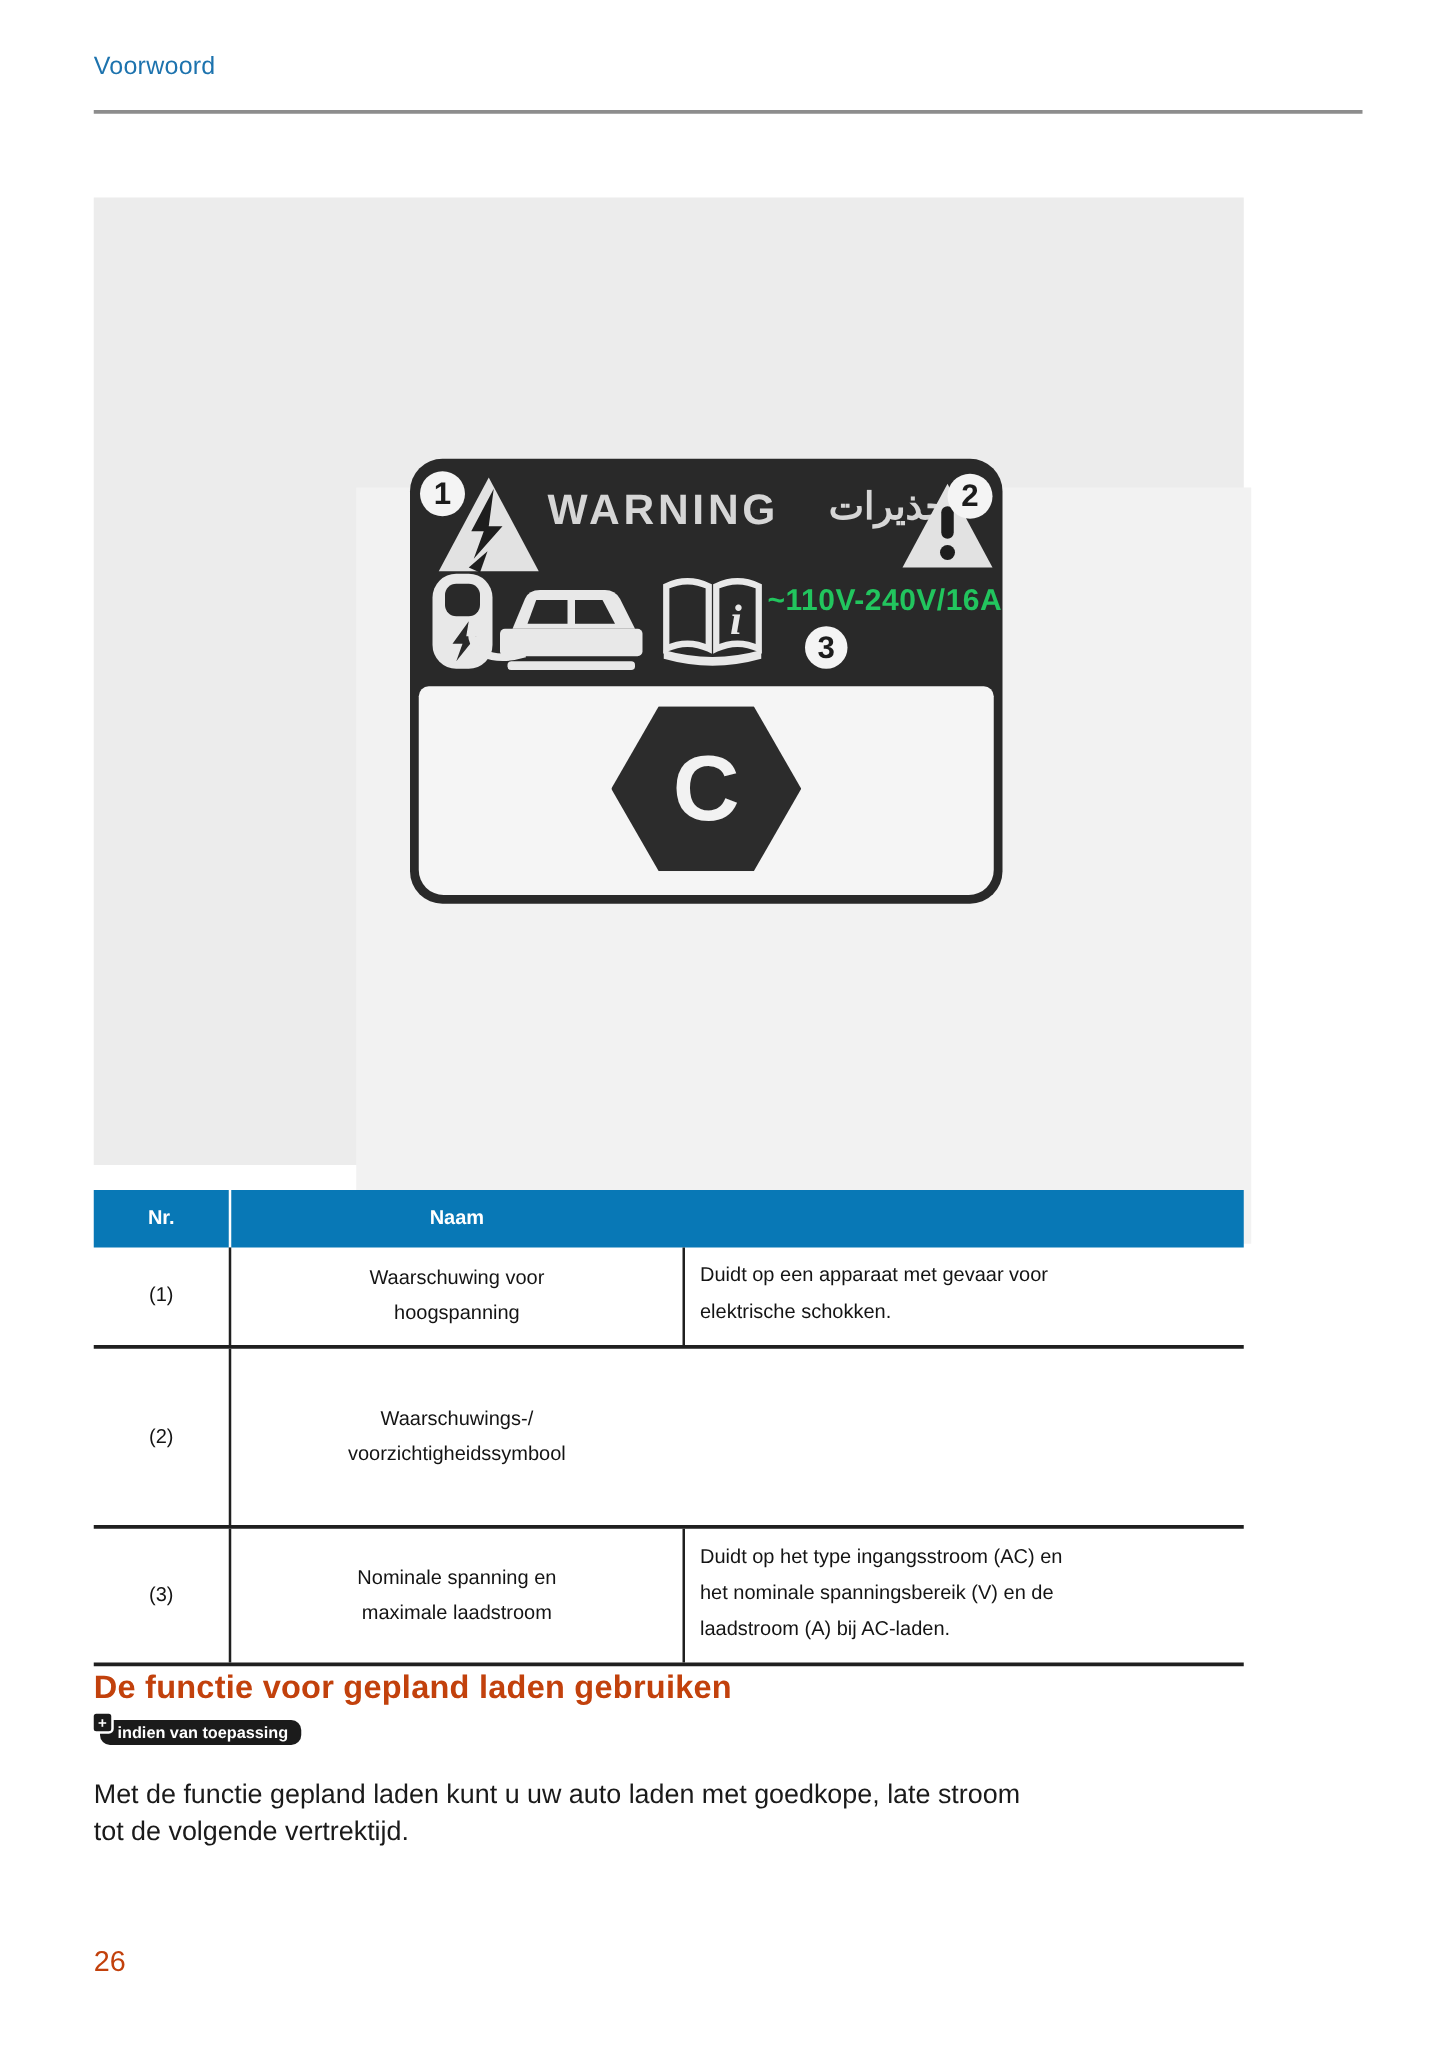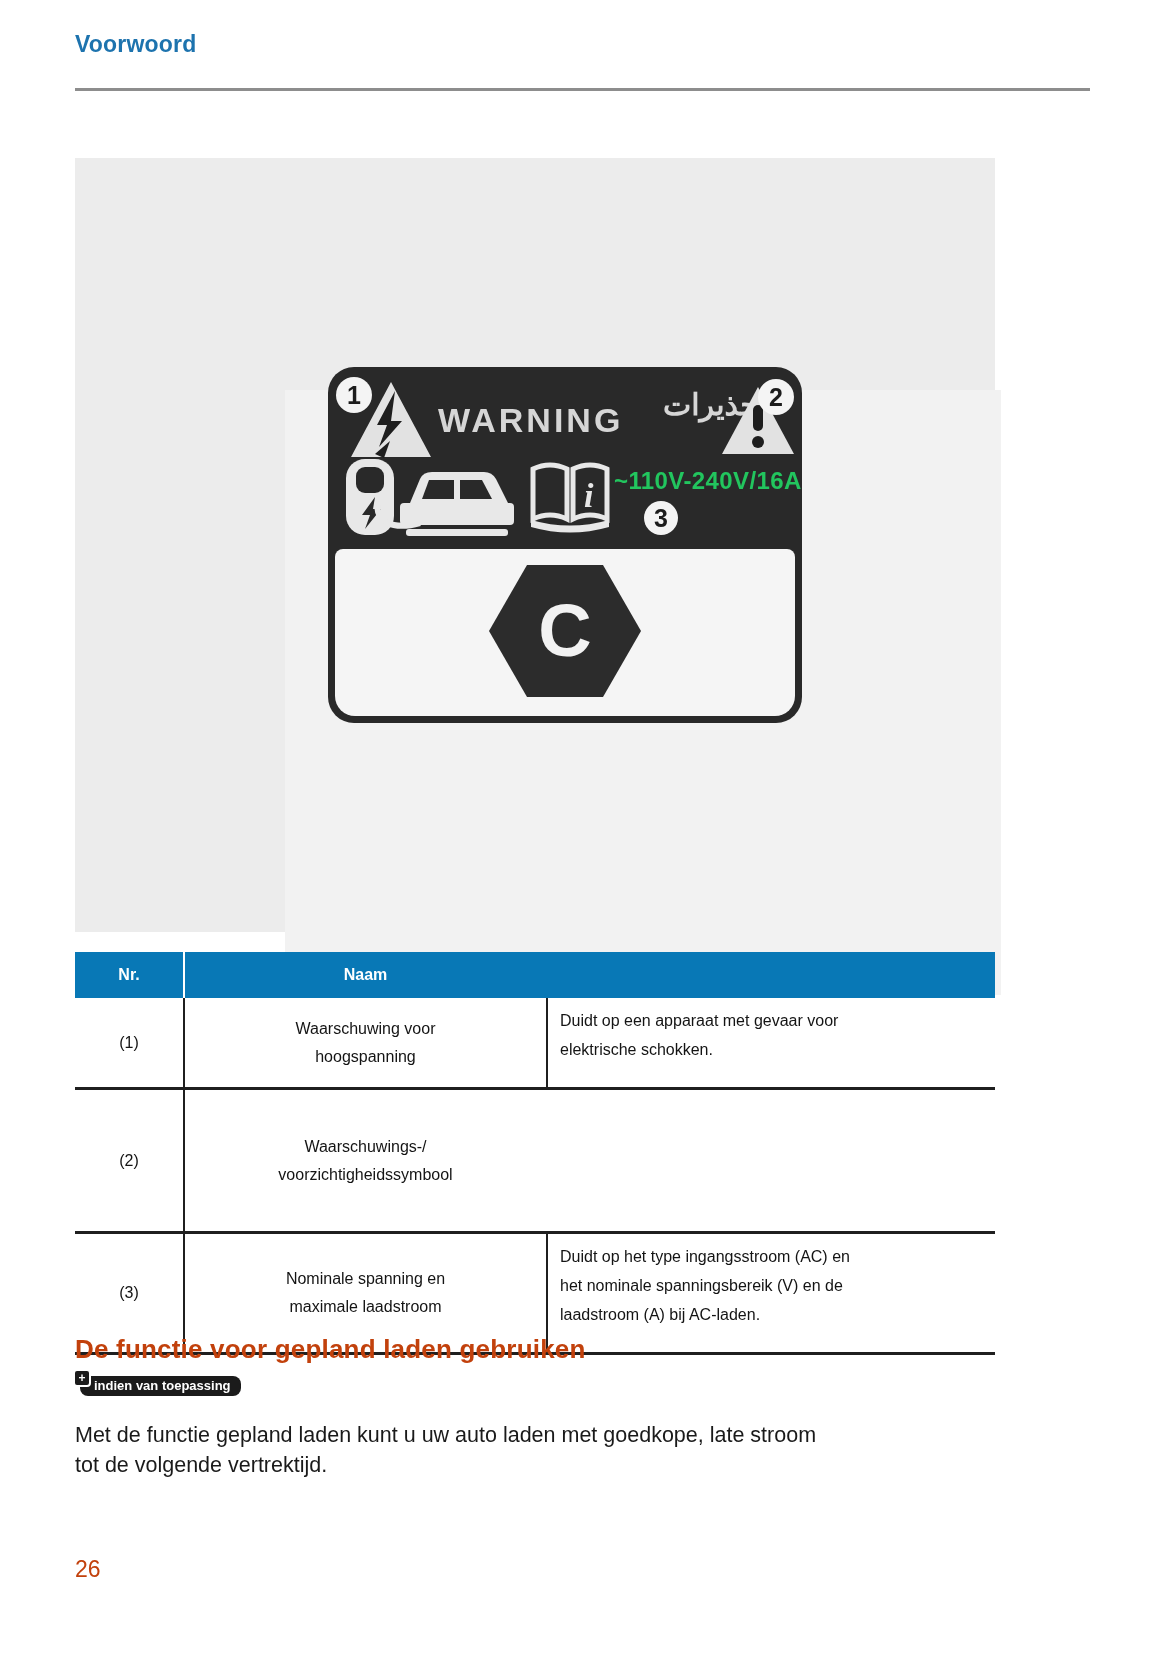--- a/index.html
+++ b/index.html
@@ -2,22 +2,22 @@
 <html><head>
 <meta charset="utf-8">
 <style>
   html,body { margin:0; padding:0; background:#ffffff; }
   .canvas {
     position:relative; width:1165px; height:1653px; background:#ffffff;
     font-family:"Liberation Sans", sans-serif; color:#161616; overflow:hidden;
   }
   
   .doc-title {
-    position:absolute; left:75px; top:31px;
-    font-size:23px; font-weight:700; color:#1d73ae; letter-spacing:0.2px;
+    position:absolute; left:75px; top:42px;
+    font-size:20px; font-weight:400; color:#1d73ae; letter-spacing:0.2px;
   }
   .doc-rule {
     position:absolute; left:75px; top:88px; width:1015px; height:3px; background:#8d8d8d;
   }
   
   .figure-panel { position:absolute; left:75px; top:158px; width:920px; height:774px; background:#ececec; }
   .figure-inner { position:absolute; left:210px; top:232px; width:716px; height:605px; background:#f2f2f2; }
   .ev-label {
     position:absolute; left:328px; top:367px; width:474px; height:356px;
     background:#292929; border-radius:26px;
@@ -28,21 +28,21 @@
     display:flex; align-items:center; justify-content:center; z-index:3;
   }
   .co1 { left:8px;  top:10px; }
   .co2 { left:430px; top:12px; }
   .co3 { left:316px; top:134px; width:34px; height:34px; }
   .tri-svg { position:absolute; }
   .hv-tri { left:20px; top:12px; }
   .ex-tri { left:392px; top:18px; }
   .warn-en {
     position:absolute; left:110px; top:22px;
-    font-size:34px; font-weight:600; letter-spacing:3px; color:#d6d6d6;margin-top:12px;
+    font-size:34px; font-weight:600; letter-spacing:3px; color:#d6d6d6;
   }
   .warn-ar {
     position:absolute; left:335px; top:20px;
     font-size:30px; font-weight:700; color:#d6d6d6;
   }
   .icon-charger { position:absolute; left:16px;  top:90px; }
   .icon-cable   { position:absolute; left:46px;  top:132px; }
   .icon-car     { position:absolute; left:66px;  top:96px; }
   .icon-book    { position:absolute; left:198px; top:92px; }
   .rating-text {
@@ -70,21 +70,21 @@
   .tbl-hdr > div + div { border-left:2px solid #ffffff; }
   .tbl-row { display:grid; grid-template-columns:108px 363px 449px; }
   .tbl-row + .tbl-row { border-top:3px solid #1f1f1f; }
   .tbl-row:last-child { border-bottom:3px solid #1f1f1f; }
   .tbl-row > div + div { border-left:2px solid #1f1f1f; }
   .cell-nr  { display:flex; align-items:center; justify-content:center; }
   .cell-naam{
     display:flex; align-items:center; justify-content:center; text-align:center;
     white-space:pre-line; line-height:28px; padding:8px 20px;
   }
-  .cell-oms { white-space:pre-line; line-height:29px; padding:8px 8px 23px 12px; }
+  .cell-oms { white-space:pre-line; line-height:29px; padding:8px 8px 12px 12px; }
   .r1 { min-height:77px; } .r2 { min-height:141px; } .r3 { min-height:96px; }
   
   .sec-heading {
     position:absolute; left:75px; top:1334px;
     font-size:26px; font-weight:700; color:#c2410c; letter-spacing:0.2px;
   }
   .applic-badge {
     position:absolute; left:80px; top:1376px;
     background:#1b1b1b; color:#ffffff; font-size:13px; font-weight:700;
     padding:3px 10px 3px 14px; border-radius:8px; line-height:14px;

